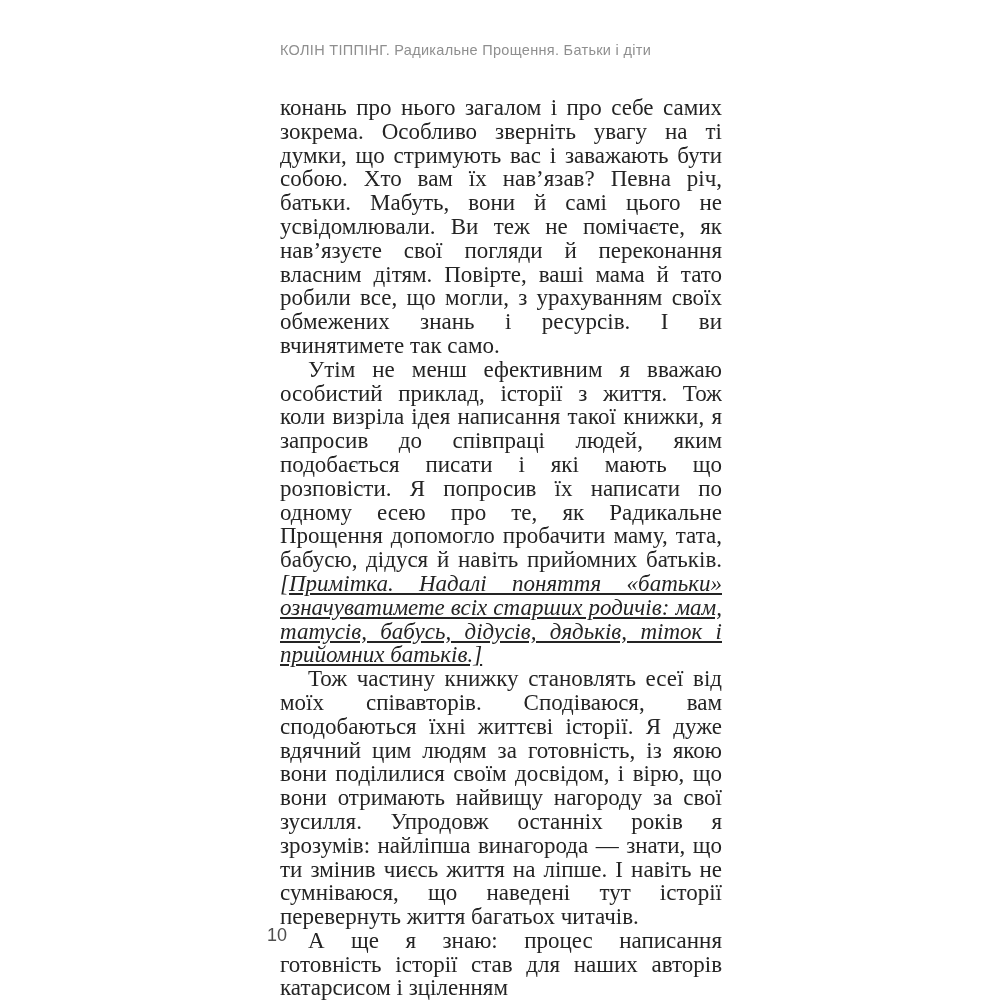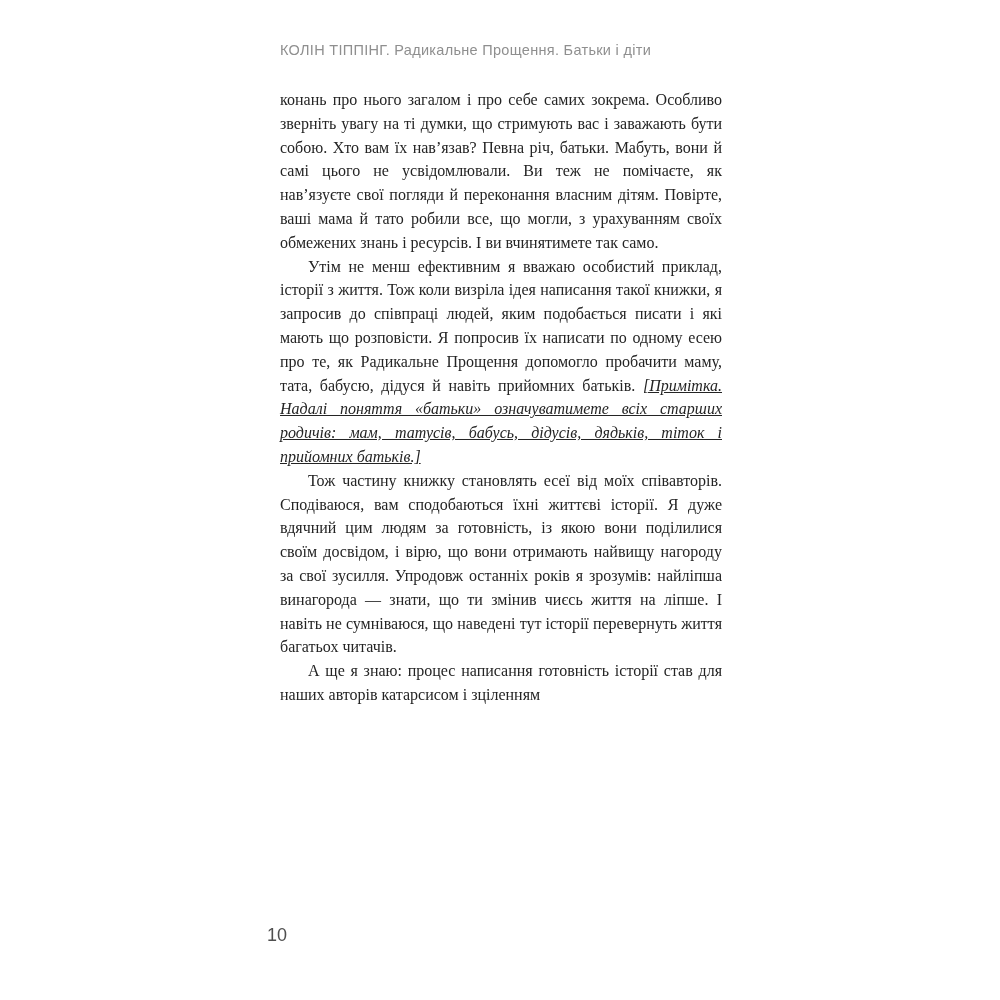--- a/index.html
+++ b/index.html
@@ -21,24 +21,24 @@
     font-family: "Liberation Sans", sans-serif;
     font-size: 14.5px;
     font-weight: 400;
     letter-spacing: 0.3px;
     color: #8f8f8f;
     white-space: nowrap;
   }
   .text-column {
     position: absolute;
     left: 280px;
-    top: 88px;
+    top: 96px;
     width: 442px;
     font-family: "Liberation Serif", "DejaVu Serif", serif;
-    font-size: 16px;
+    font-size: 23px;
     line-height: 23.8px;
     color: #242424;
     text-align: justify;
     text-justify: inter-word;
   }
   .text-column p {
     margin: 0;
     padding: 0;
     text-indent: 28px;
   }

